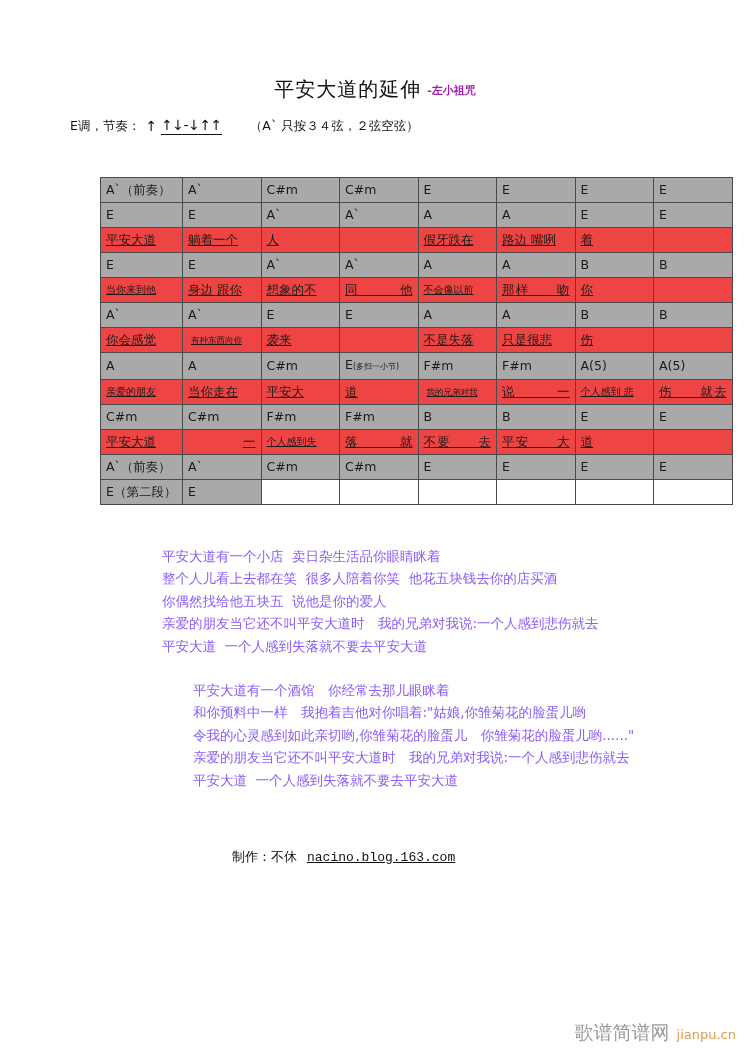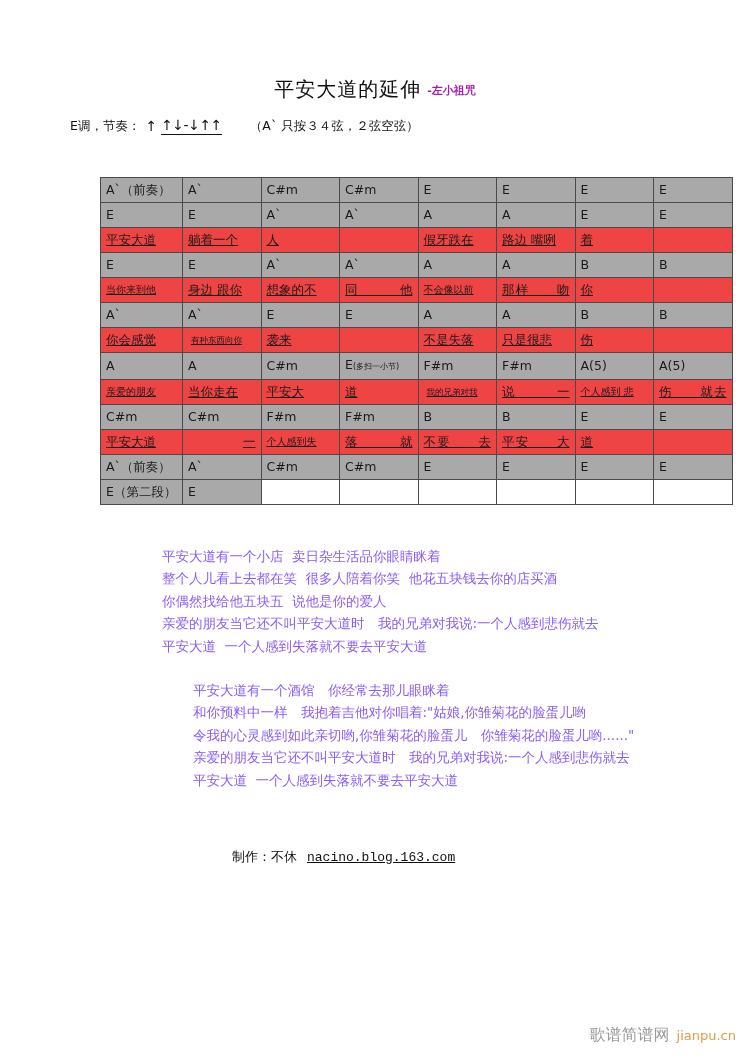--- a/index.html
+++ b/index.html
@@ -144,21 +144,21 @@
 
   
   .watermark {
     position: absolute;
     right: 14px;
     bottom: 14px;
     white-space: nowrap;
     opacity: 0.85;
   }
   .watermark .wm-cn {
-    font-size: 16px;
+    font-size: 19px;
     color: #8a8a8a;
     font-family: Liberation Serif, serif;
   }
   .watermark .wm-en {
     font-size: 13px;
     color: #d88b2a;
     margin-left: 7px;
     font-family: "DejaVu Sans", sans-serif;
   }
 </style>

